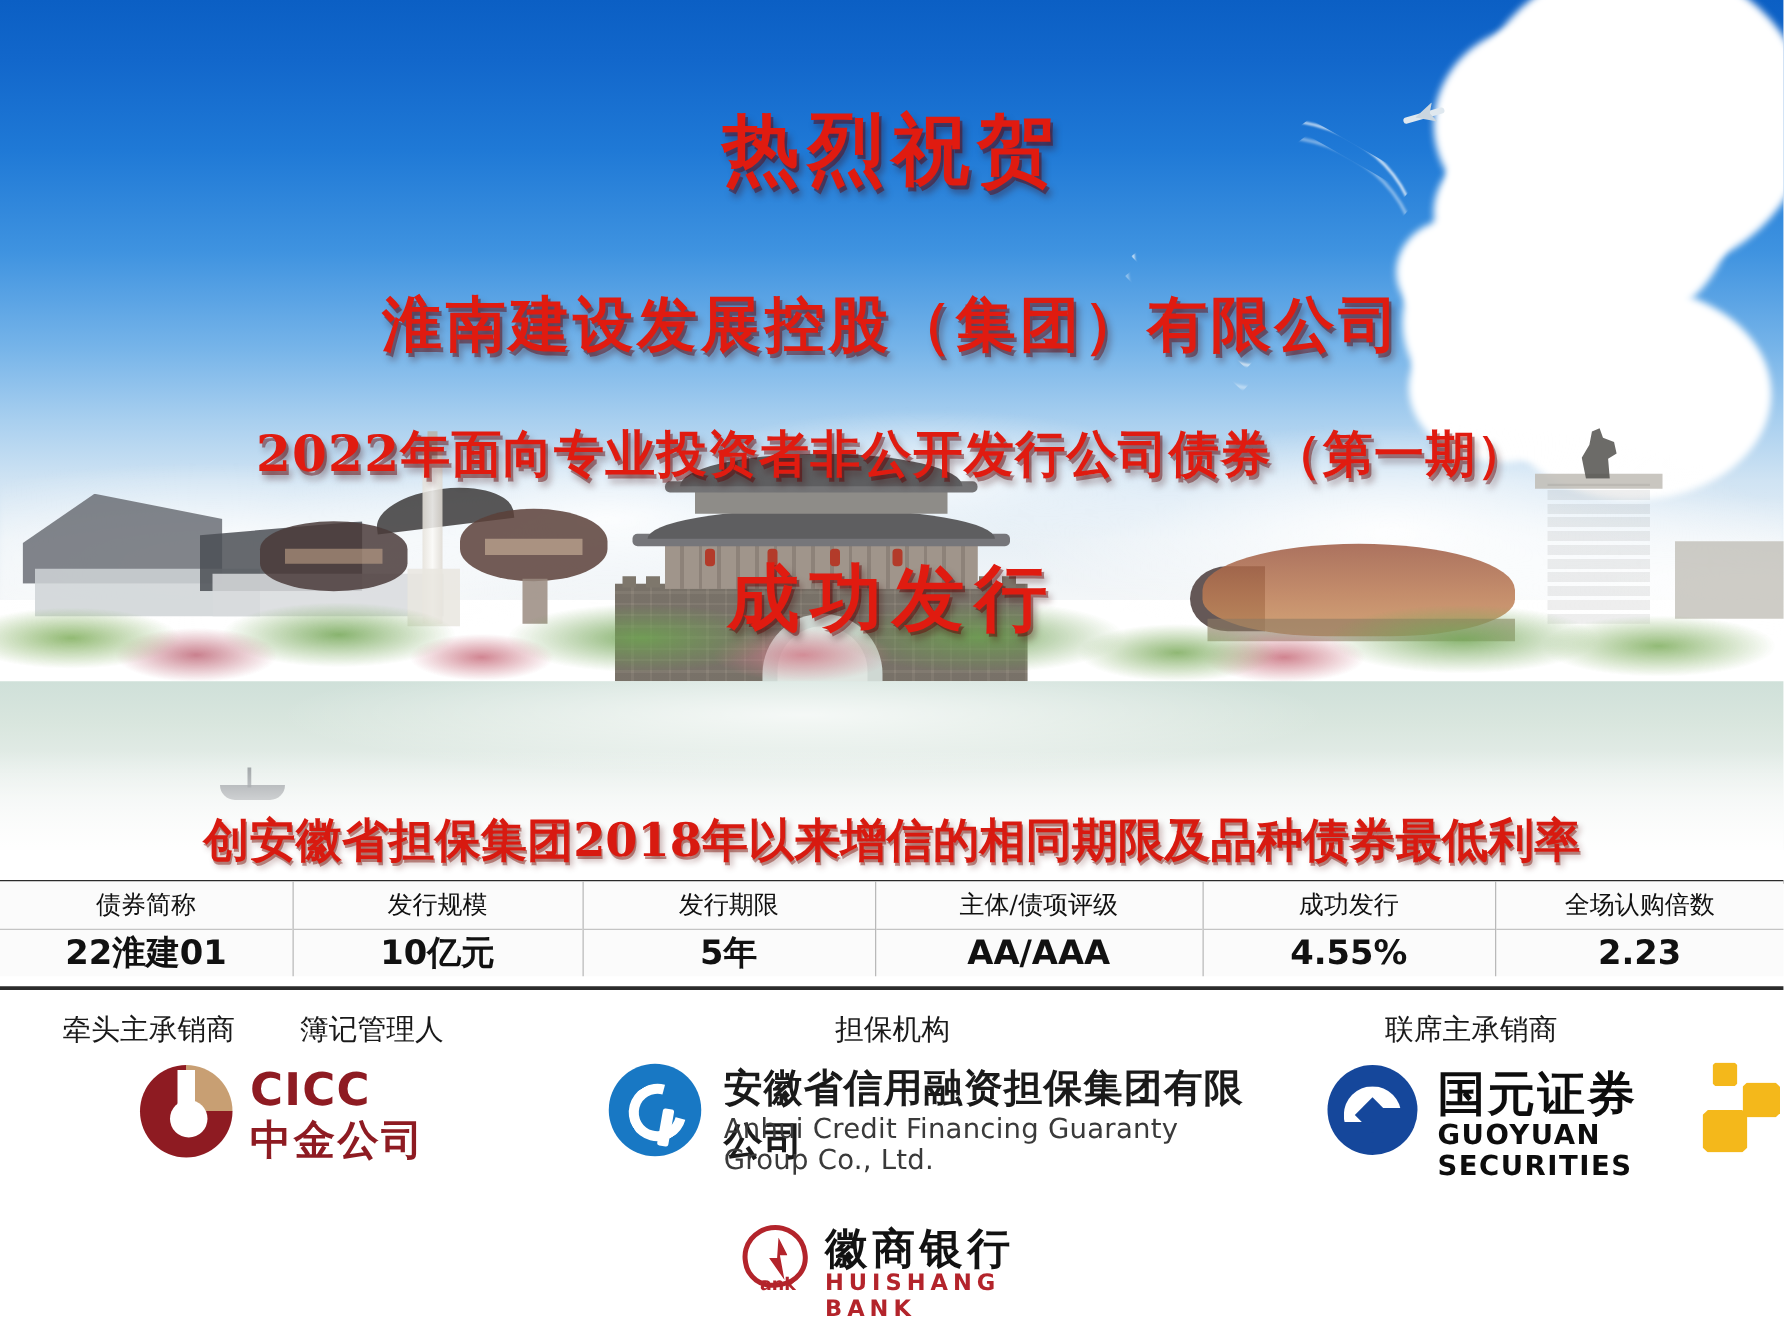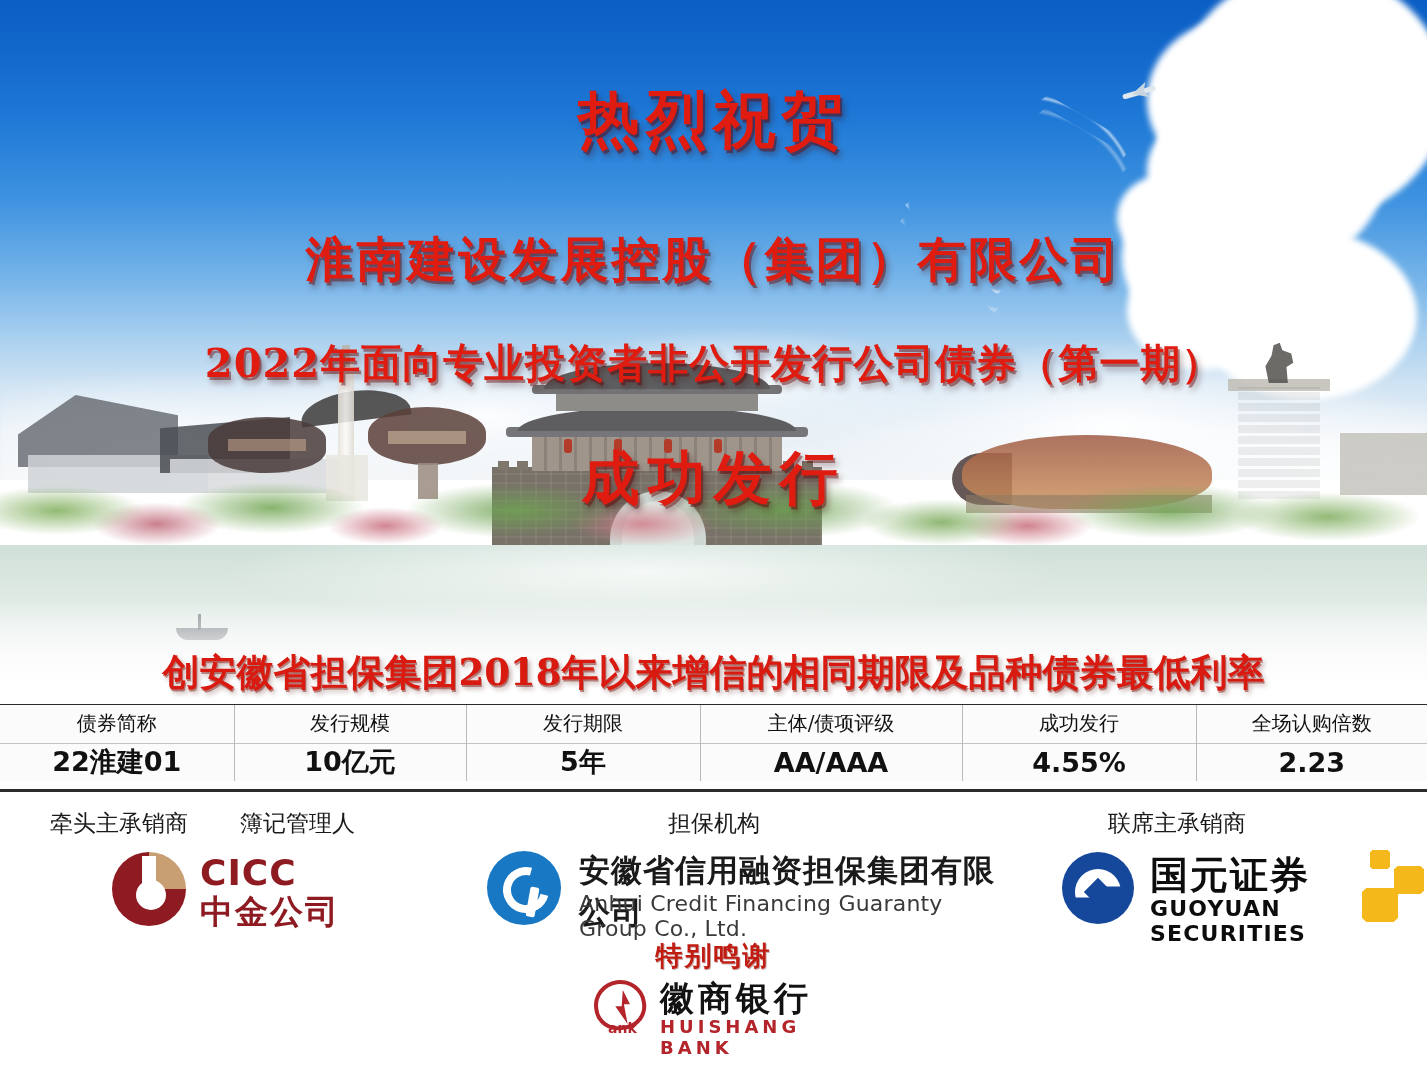--- a/index.html
+++ b/index.html
@@ -408,21 +408,20 @@
       <div class="gy-in2"></div>
       <div class="gy-dia"></div>
     </div>
     <div class="gy-t1">国元证券</div>
     <div class="gy-t2">GUOYUAN SECURITIES</div>
     <div class="gy-sq gy-s1"></div>
     <div class="gy-sq gy-s2"></div>
     <div class="gy-sq gy-s3"></div>
   </div>
 
-  <div id="thanks">特别鸣谢</div>
 
   <div id="huishang">
     <div class="hs-mark">
       <div class="hs-ring"></div>
       <div class="hs-bolt"></div>
       <div class="hs-sub">ank</div>
     </div>
     <div class="hs-t1">徽商银行</div>
     <div class="hs-t2">HUISHANG BANK</div>
   </div>

